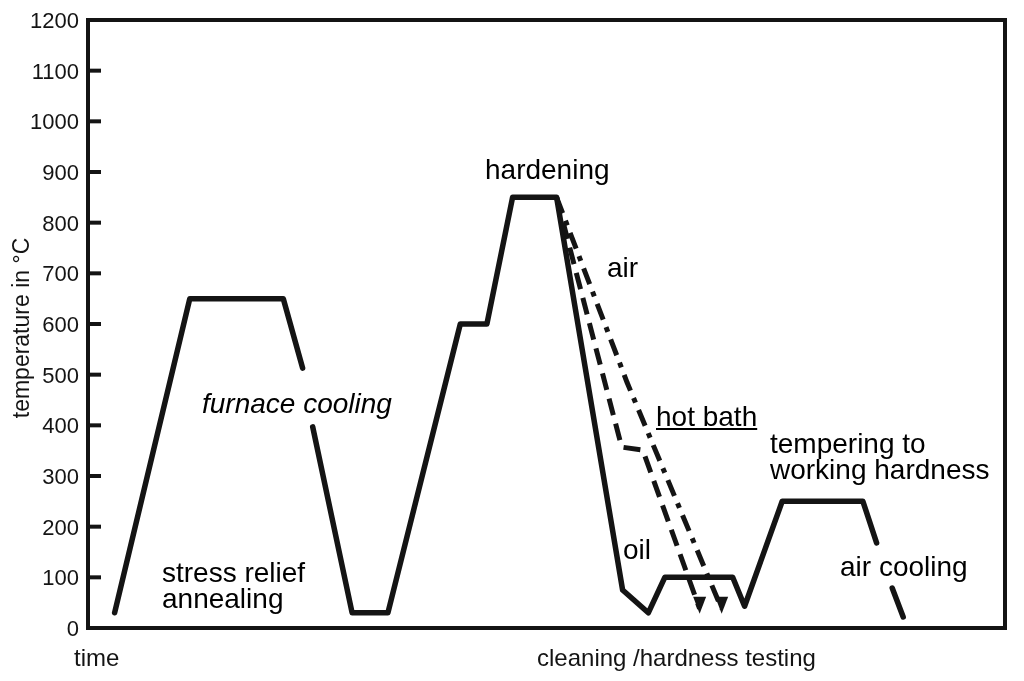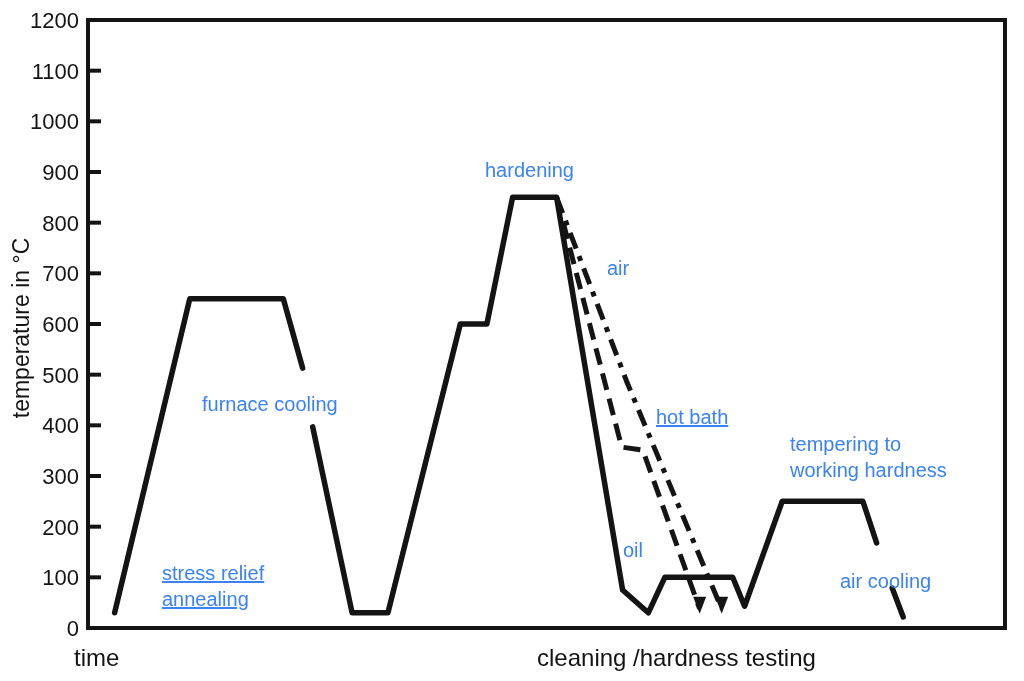--- a/index.html
+++ b/index.html
@@ -31,22 +31,22 @@
   }
   .y-axis-title {
     position: absolute;
     color: #141414;
     font-size: 23px;
     white-space: nowrap;
     transform: translate(-50%, -50%) rotate(-90deg);
   }
   .annotation {
     position: absolute;
-    color: #3b82f6;
-    font-size: 20px;
+    color: #000000;
+    font-size: 28px;
     line-height: 26px;
     white-space: pre-line;
   }
 </style>
 </head>
 <body>
 
 <div id="stage">
 
   <svg id="plot-svg" width="1024" height="681" viewBox="0 0 1024 681">
@@ -83,23 +83,23 @@
       <polyline points="556.6,197.3 627.2,382.8 721.6,608.7" fill="none" stroke="#141414" stroke-width="5" stroke-linejoin="round" stroke-linecap="butt" stroke-dasharray="17 8 5 8"></polyline>
       <polygon points="715.1469999999999,596.7466666666667 721.6469999999999,613.7466666666667 728.1469999999999,596.7466666666667" fill="#141414"></polygon>
     </svg>
 
   <div class="y-axis-title" style="left:21px; top:328px;">temperature in °C</div>
 
   <div class="axis-label" style="left:74px; top:644px;">time</div>
 
   <div class="axis-label" style="left:537px; top:644px;">cleaning /hardness testing</div>
 
-<div class="annotation" style="left: 162px; top: 560px; text-decoration: underline;">stress relief
+<div class="annotation" style="left: 162px; top: 560px;">stress relief
 annealing</div>
-    <div class="annotation" style="left: 202px; top: 391px;">furnace cooling</div>
+    <div class="annotation" style="left: 202px; top: 391px; font-style: italic;">furnace cooling</div>
     <div class="annotation" style="left: 485px; top: 157px;">hardening</div>
     <div class="annotation" style="left: 607px; top: 255px;">air</div>
     <div class="annotation" style="left: 656px; top: 404px; text-decoration: underline;">hot bath</div>
     <div class="annotation" style="left: 623px; top: 537px;">oil</div>
-    <div class="annotation" style="left: 770px; top: 431px; margin-left: 20px;">tempering to
+    <div class="annotation" style="left: 770px; top: 431px;">tempering to
 working hardness</div>
-    <div class="annotation" style="left: 840px; top: 554px; margin-top: 14px;">air cooling</div>
+    <div class="annotation" style="left: 840px; top: 554px;">air cooling</div>
   </div>
 
 </body></html>

